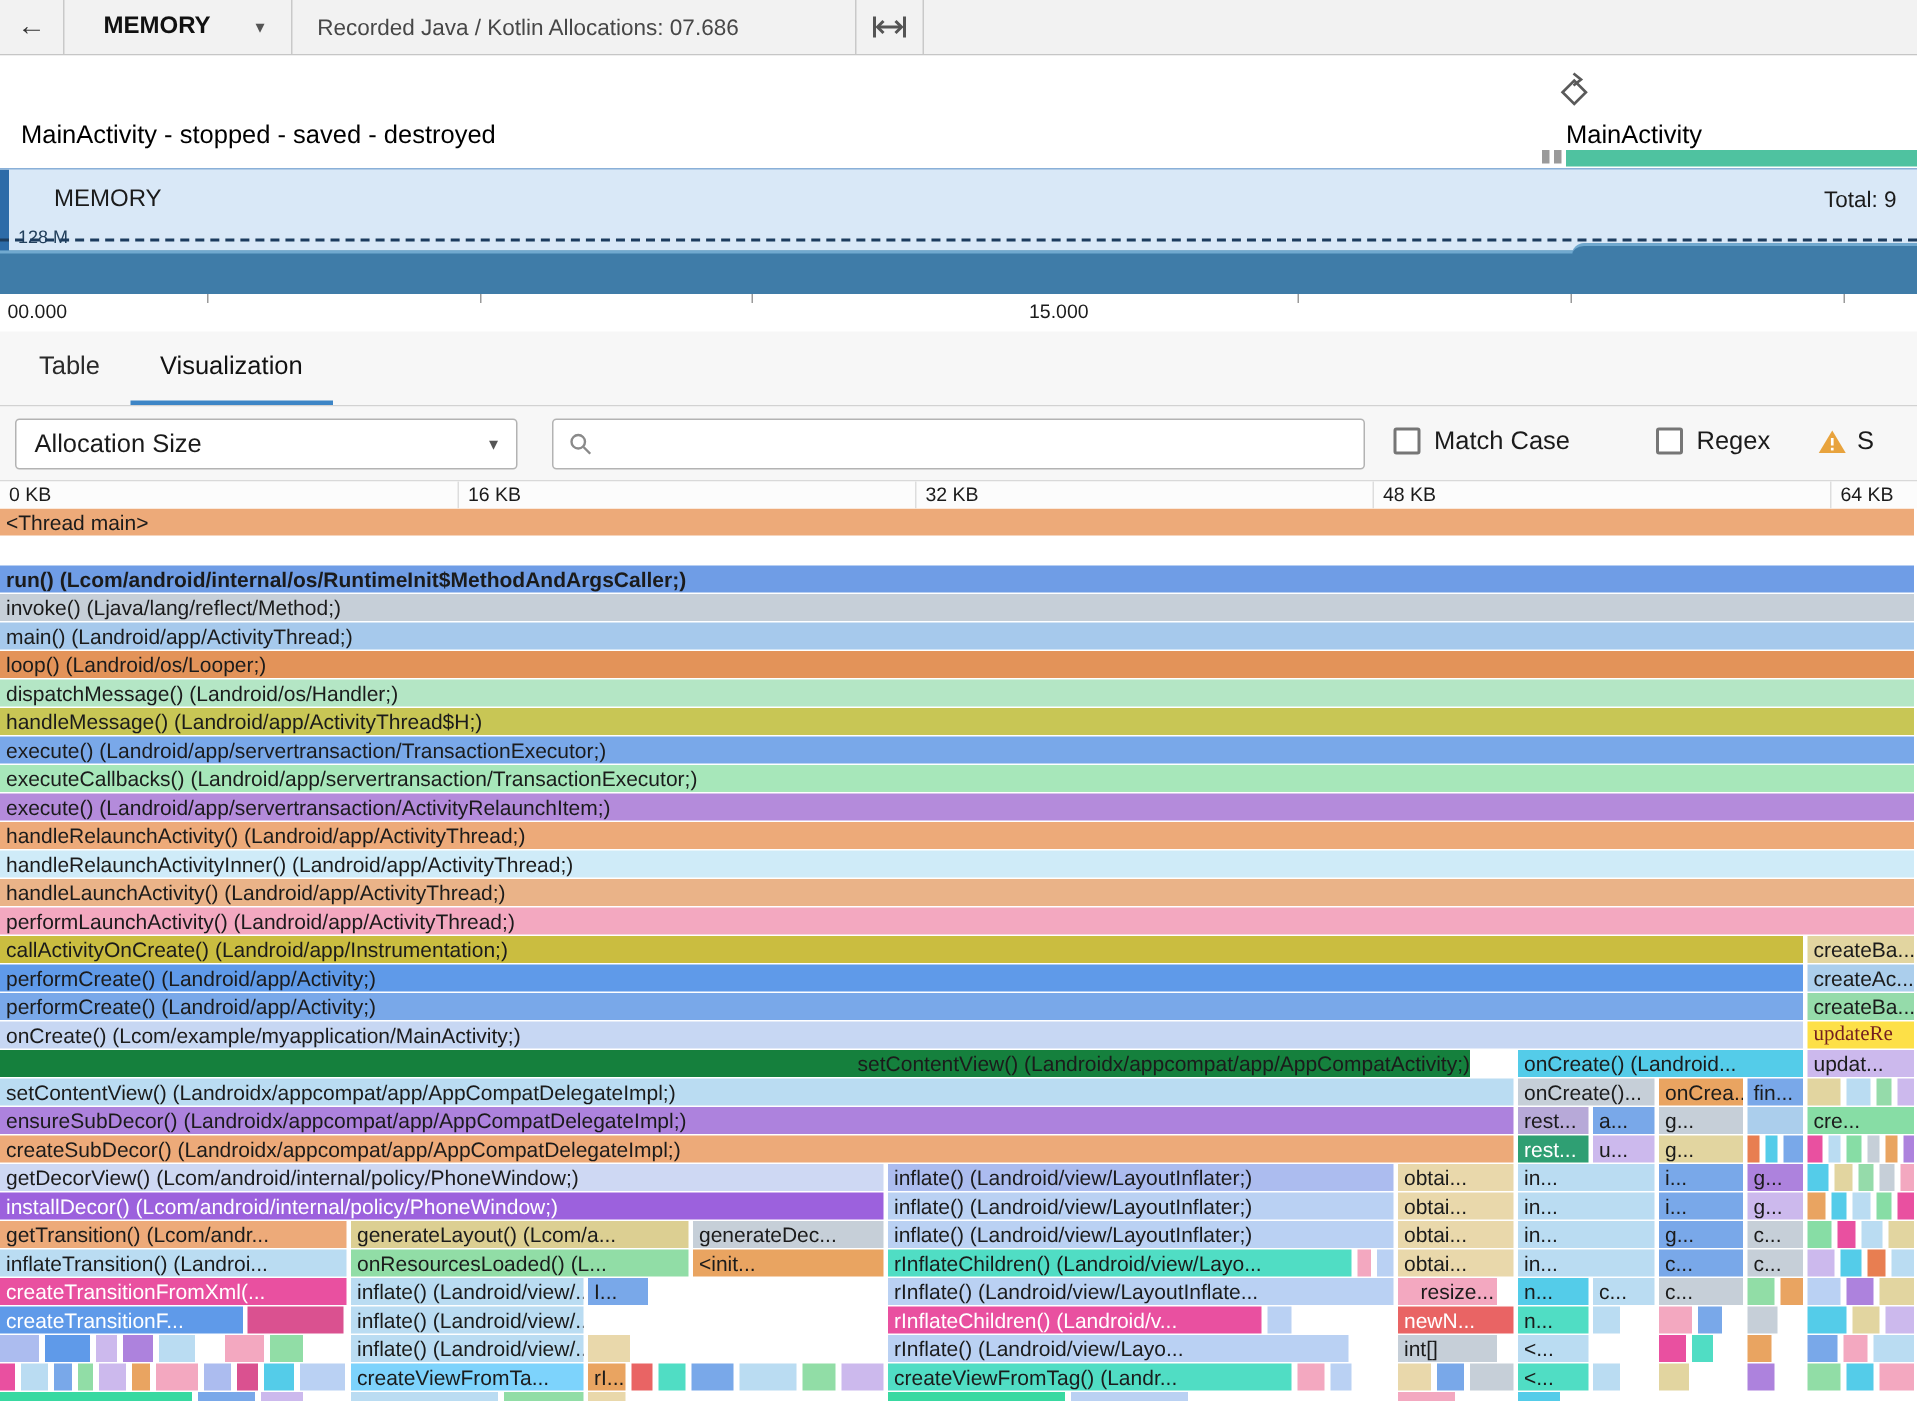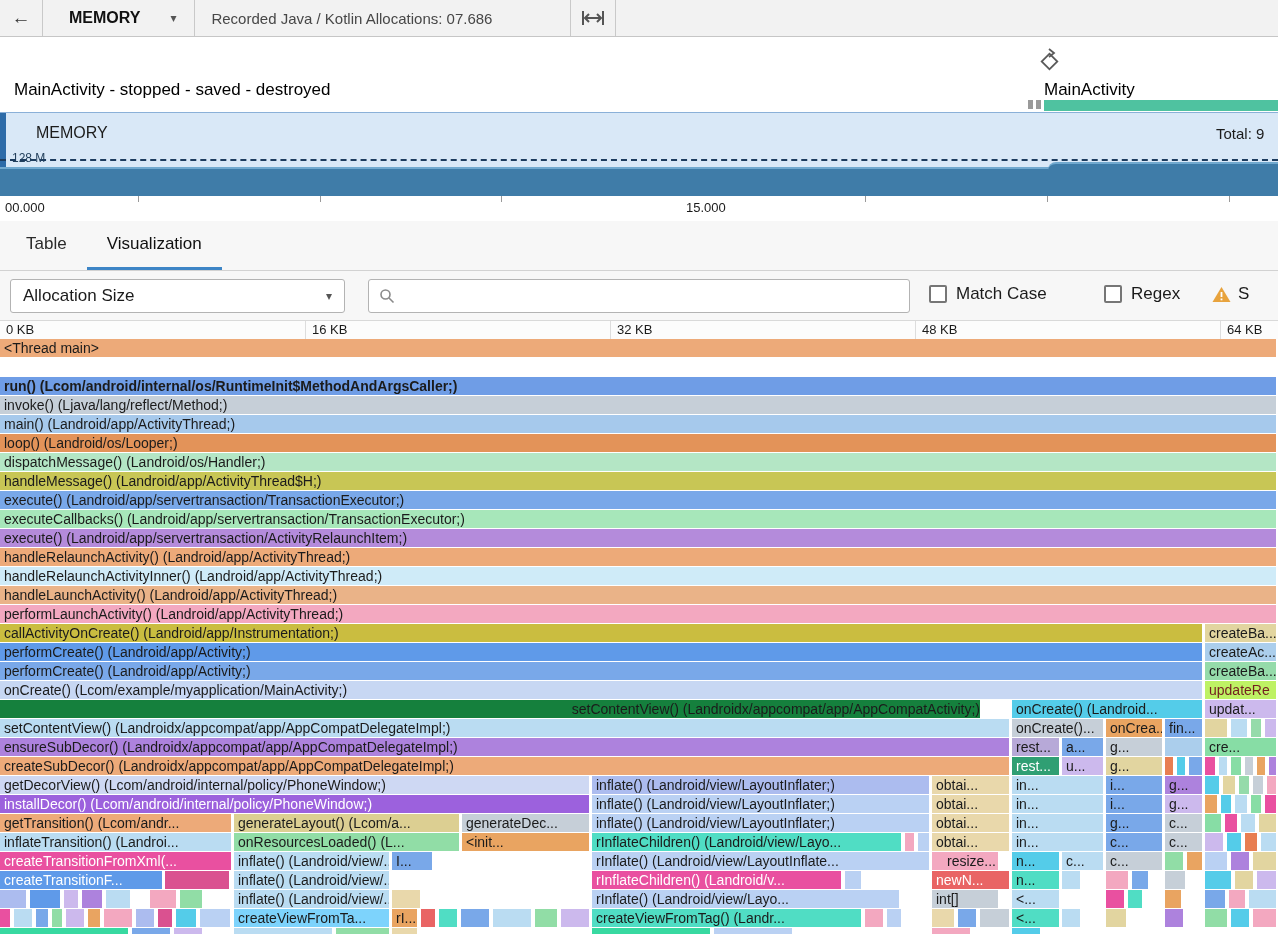--- a/index.html
+++ b/index.html
@@ -234,21 +234,21 @@
       <div class="frow" style="top: 304px;">
         <div class="fseg" title="performCreate() (Landroid/app/Activity;)" style="left: 0px; width: 1202px; background: rgb(95, 154, 233);">performCreate() (Landroid/app/Activity;)</div>
         <div class="fseg" title="createAc..." style="left: 1205px; width: 71px; background: rgb(171, 206, 236);">createAc...</div>
       </div>
       <div class="frow" style="top: 323px;">
         <div class="fseg" title="performCreate() (Landroid/app/Activity;)" style="left: 0px; width: 1202px; background: rgb(121, 168, 233);">performCreate() (Landroid/app/Activity;)</div>
         <div class="fseg" title="createBa..." style="left: 1205px; width: 71px; background: rgb(149, 219, 170);">createBa...</div>
       </div>
       <div class="frow" style="top: 342px;">
         <div class="fseg" title="onCreate() (Lcom/example/myapplication/MainActivity;)" style="left: 0px; width: 1202px; background: rgb(199, 215, 243);">onCreate() (Lcom/example/myapplication/MainActivity;)</div>
-        <div class="fseg" title="updateRe" style="left: 1205px; width: 71px; background: #bef264; color: rgb(115, 31, 31);">updateRe</div>
+        <div class="fseg" title="updateRe" style="left: 1205px; width: 71px; background: #fde047; color: rgb(115, 31, 31); font-family: Liberation Serif, serif;">updateRe</div>
       </div>
       <div class="frow" style="top: 361px;">
         <div class="fseg" title="setContentView() (Landroidx/appcompat/app/AppCompatActivity;)" style="left: 0px; width: 980px; background: #15803d; text-align: right;">setContentView() (Landroidx/appcompat/app/AppCompatActivity;)</div>
         <div class="fseg" title="onCreate() (Landroid..." style="left: 1012px; width: 190px; background: rgb(84, 204, 233);">onCreate() (Landroid...</div>
         <div class="fseg" title="updat..." style="left: 1205px; width: 71px; background: rgb(204, 185, 237);">updat...</div>
       </div>
       <div class="frow" style="top: 380px;">
         <div class="fseg" title="setContentView() (Landroidx/appcompat/app/AppCompatDelegateImpl;)" style="left: 0px; width: 1009px; background: rgb(186, 220, 242);">setContentView() (Landroidx/appcompat/app/AppCompatDelegateImpl;)</div>
         <div class="fseg" title="onCreate()..." style="left: 1012px; width: 91px; background: rgb(198, 207, 216);">onCreate()...</div>
         <div class="fseg" title="onCrea..." style="left: 1106px; width: 56px; background: rgb(233, 164, 97);">onCrea...</div>

